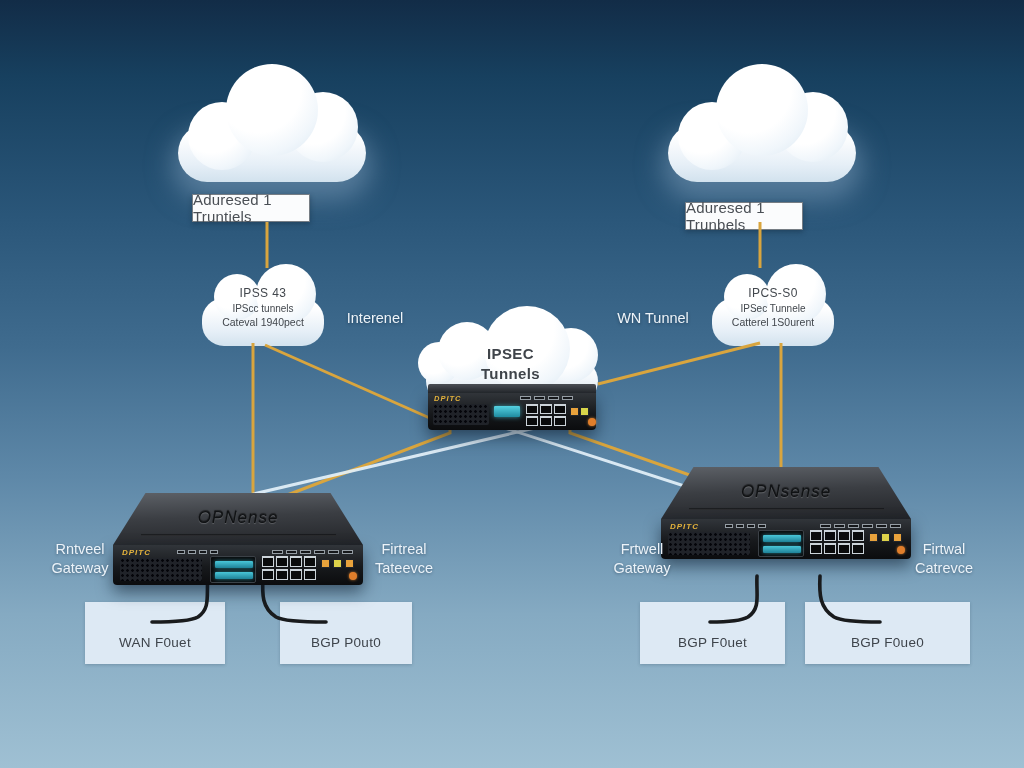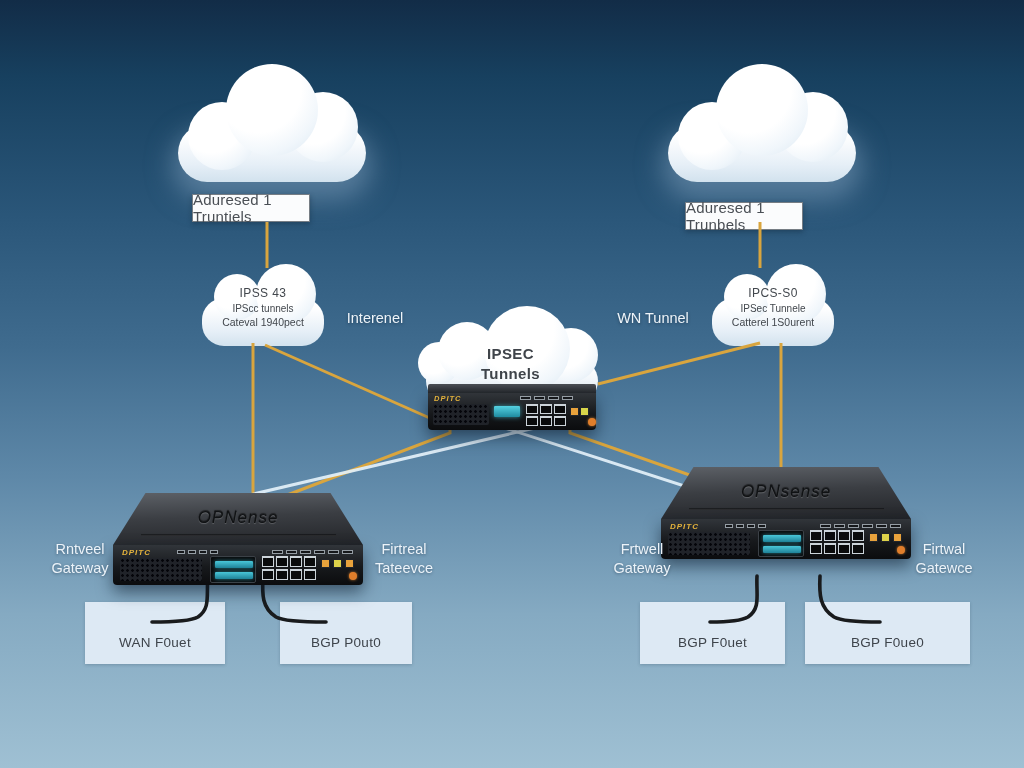--- a/index.html
+++ b/index.html
@@ -303,16 +303,16 @@
   <div class="gwlabel" style="left:350px; top:540px;">
     <span>Firtreal</span>
     <span>Tateevce</span>
   </div>
   <div class="gwlabel" style="left:588px; top:540px;">
     <span>Frtwell</span>
     <span>Gateway</span>
   </div>
   <div class="gwlabel" style="left:890px; top:540px;">
     <span>Firtwal</span>
-    <span>Gatewce</span>
+    <span>Catrevce</span>
   </div>
 
 </div>
 
 </body></html>

